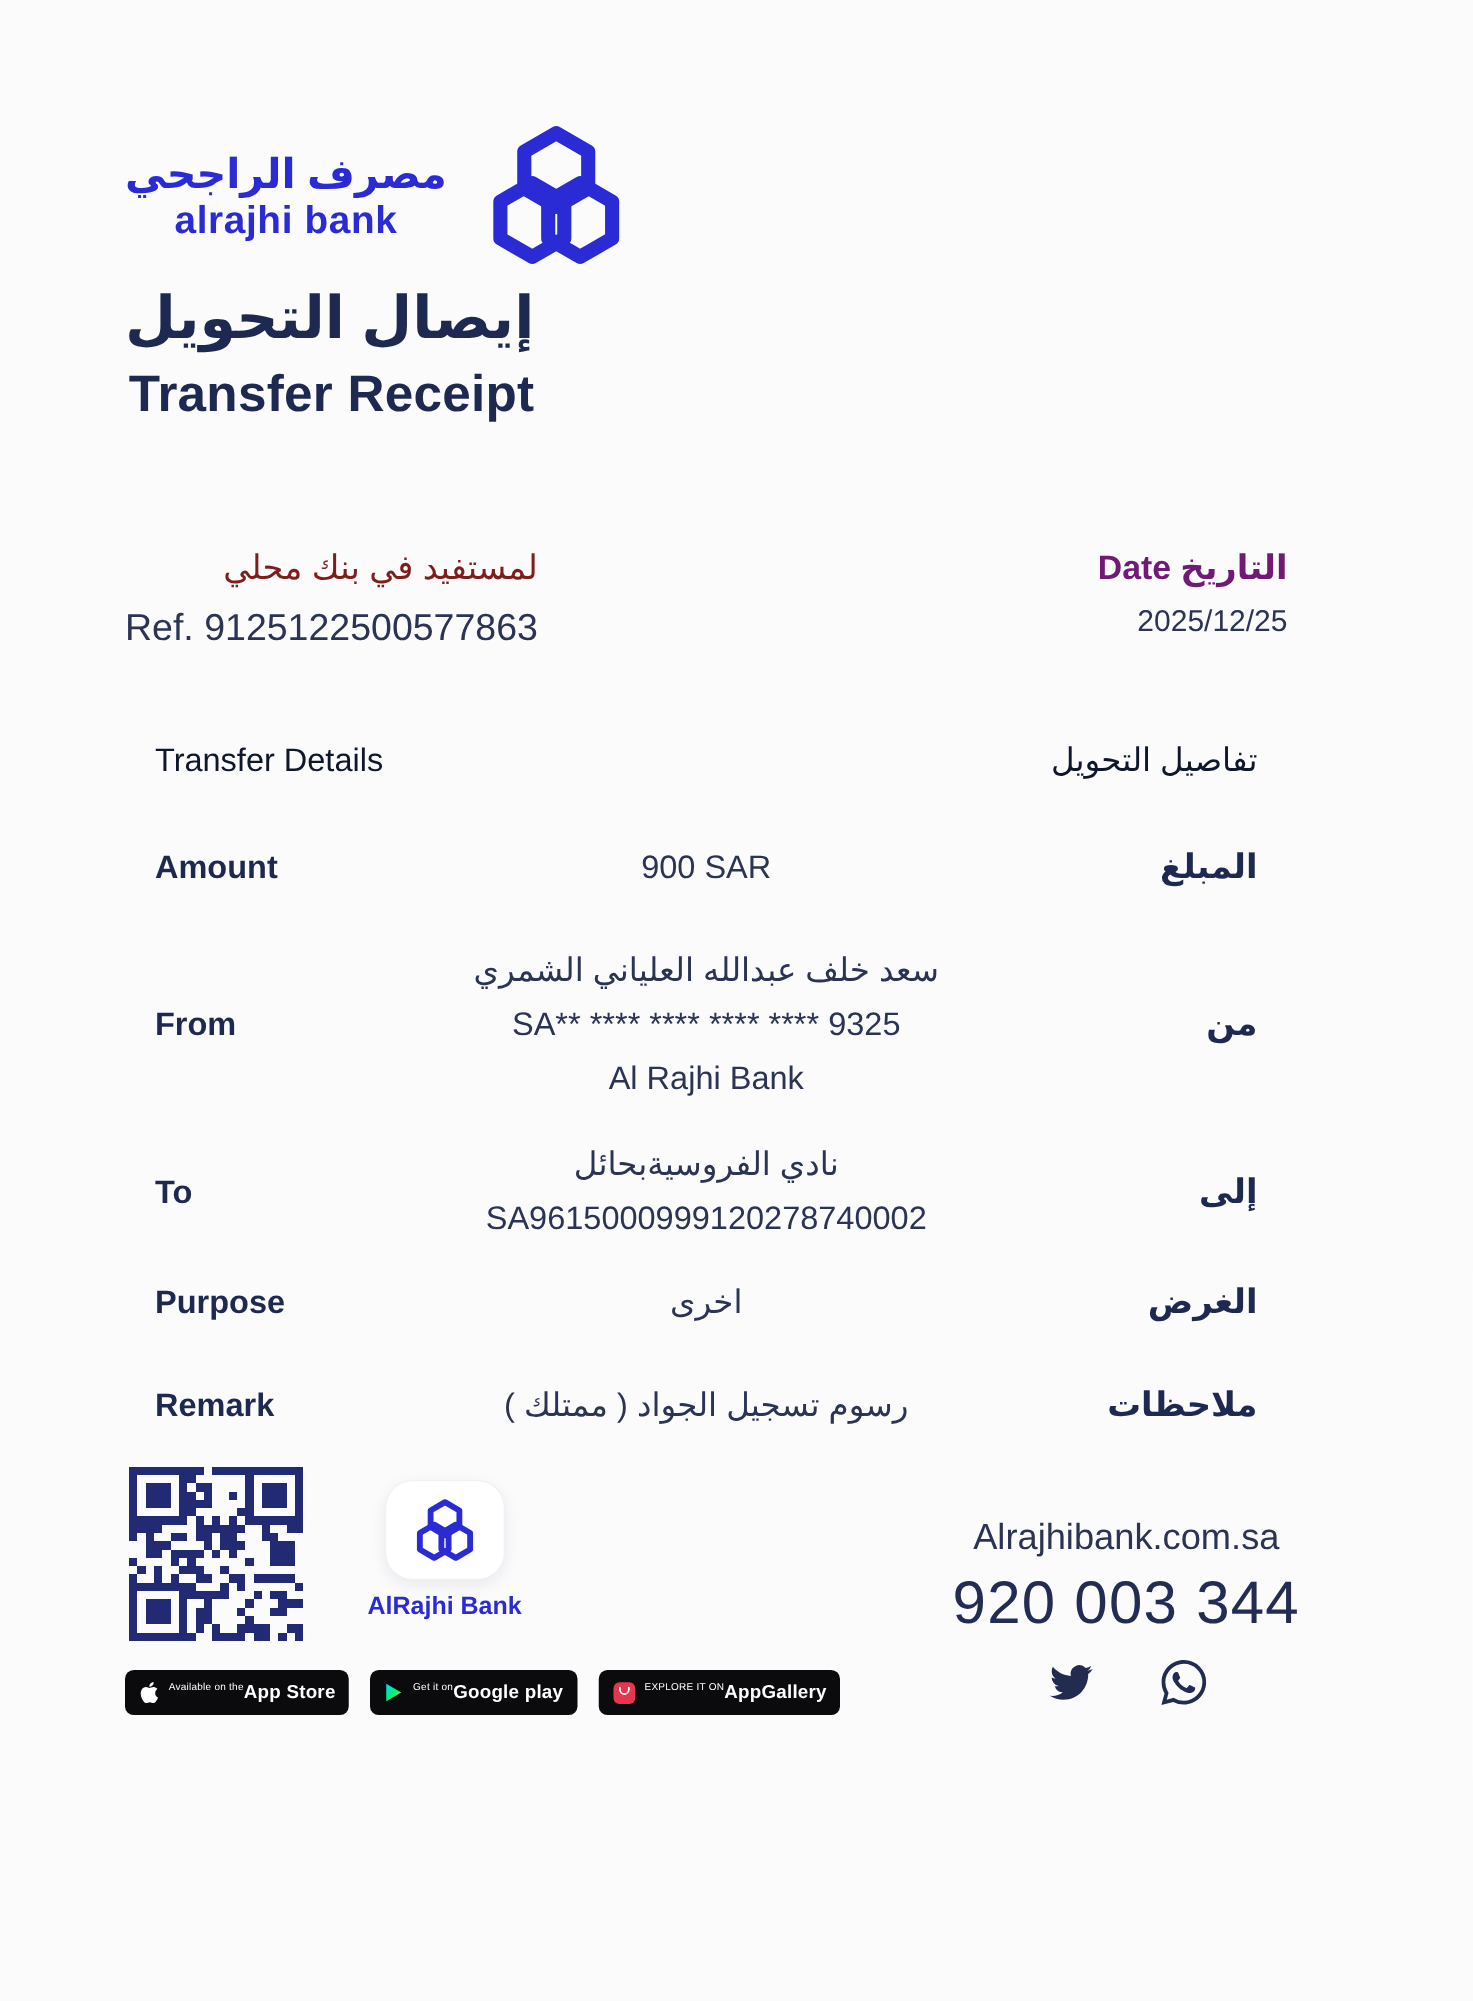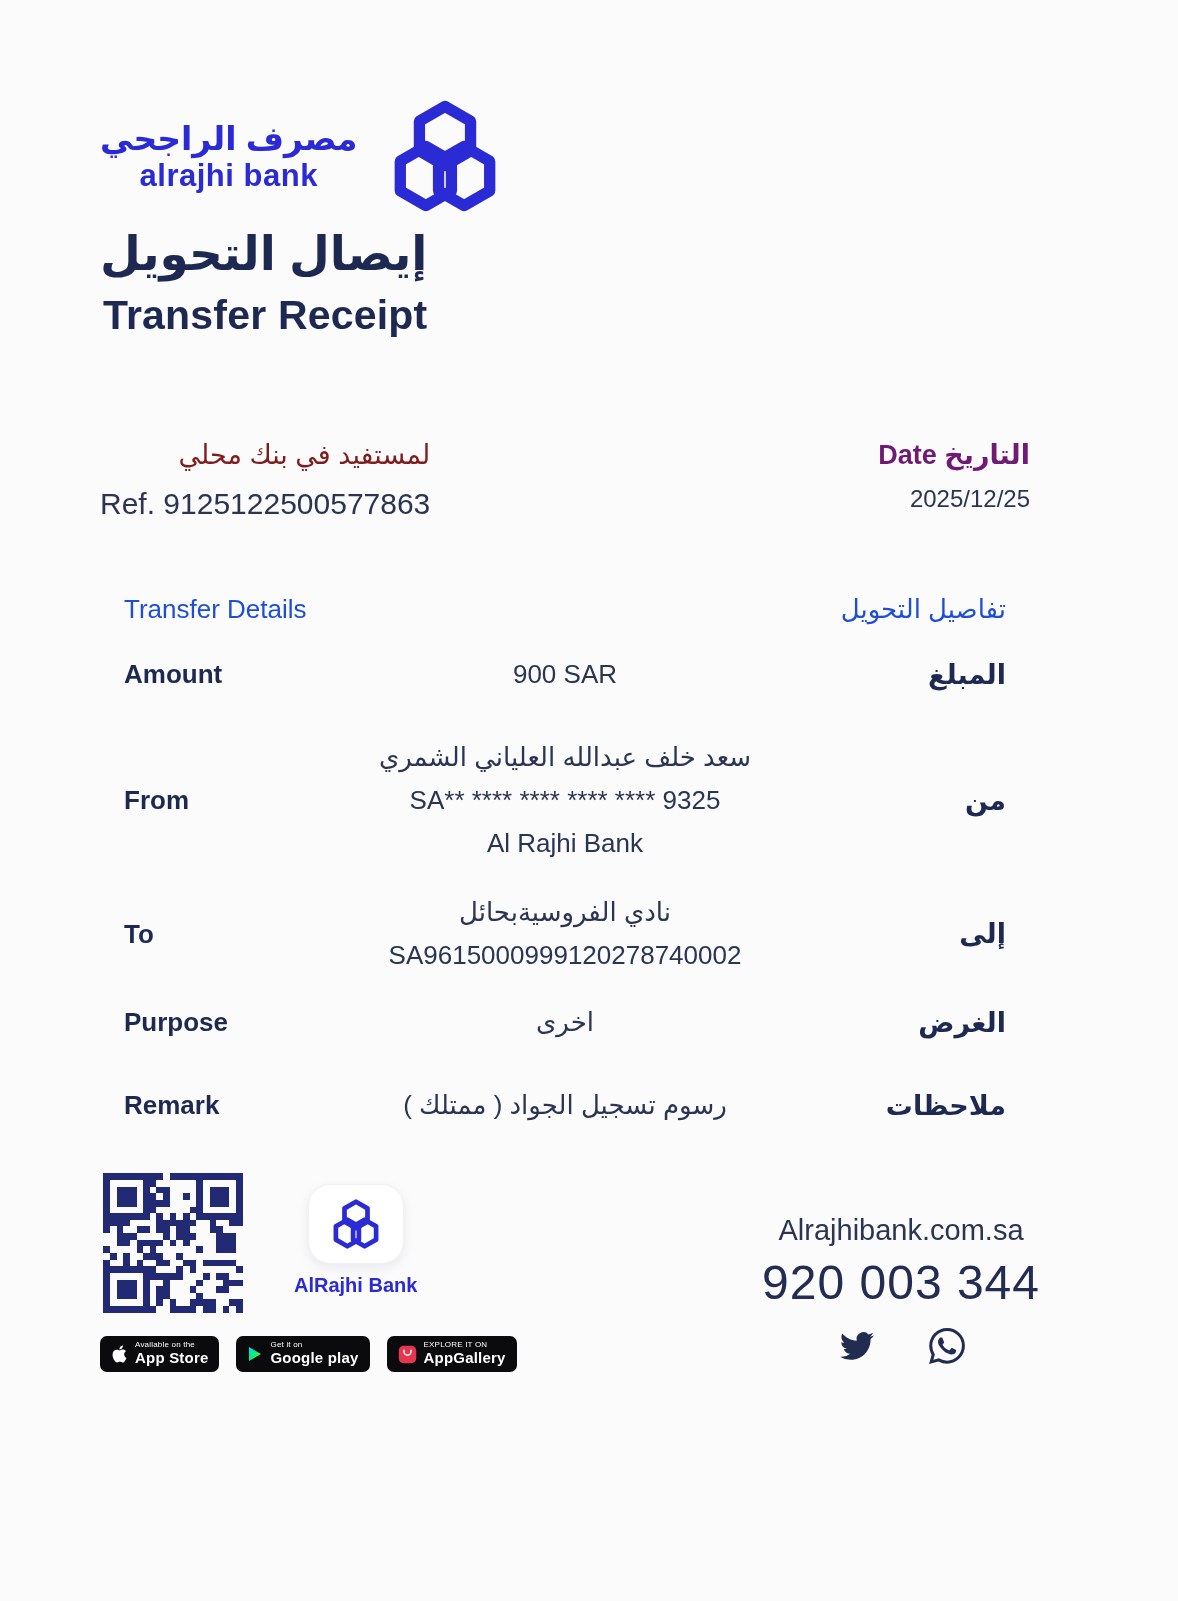--- a/index.html
+++ b/index.html
@@ -31,21 +31,21 @@
   }
   .meta-left .note { font-size:27px; color:#7f1d1d; }
   .meta-left .ref { font-size:30px; margin-top:16px; color:#2b3453; }
   .meta-right { text-align:right; }
   .meta-right .date-label { font-size:27px; font-weight:700; color:#701a75; }
   .meta-right .date-value { font-size:24px; margin-top:14px; color:#2b3453; }
   
   .details { margin-top:73px; padding:0 172px 0 124px; }
   .section-row {
     display:flex; justify-content:space-between;
-    font-size:26px; color:#1d4ed8; margin-bottom:28px;
+    font-size:26px; color:#0f172a; margin-bottom:48px;
   }
   .d-row { display:flex; align-items:center; }
   .d-row .lbl-en { width:190px; font-size:26px; font-weight:700; color:#1d2950; }
   .d-row .lbl-ar { width:190px; font-size:27px; font-weight:700; color:#1d2950; text-align:right; }
   .d-row .val { flex:1; text-align:center; font-size:26px; color:#2b3453; }
   .d-row .val div { line-height:43px; }
   .mb-amount { margin-bottom:40px; }
   .mb-from { margin-bottom:26px; }
   .mb-to { margin-bottom:24px; }
   .mb-purpose { margin-bottom:40px; }
@@ -61,21 +61,21 @@
     width:96px; height:80px; background:#ffffff; border-radius:22px;
     display:flex; align-items:center; justify-content:center;
     box-shadow:0 4px 12px rgba(30,30,80,.08); border:1px solid #f1f1f4;
   }
   .app-label { margin-top:10px; font-size:20px; font-weight:700; color:#2b2bd5; }
   .badges { display:flex; gap:17px; margin-top:20px; }
   .badge {
     height:36px; background:#0b0b0d; border-radius:7px; color:#fff;
     display:flex; align-items:center; gap:7px; padding:0 11px; cursor:pointer;
   }
-  .badge .txt { display:flex; flex-direction:column; justify-content:center; line-height:1.1; }
+  .badge .txt { display:flex; flex-direction:row; justify-content:center; line-height:1.1; }
   .badge .t-small { font-size:8px; letter-spacing:.2px; }
   .badge .t-big { font-size:15px; font-weight:700; letter-spacing:.2px; }
   .f-right { text-align:center; margin-top:44px; color:#28314f; }
   .website { font-size:29px; color:#2b3453; }
   .phone { font-size:48px; margin-top:8px; letter-spacing:1px; color:#232c52; }
   .social { display:flex; justify-content:center; gap:52px; margin-top:18px; align-items:center; }
   .social svg { cursor:pointer; }
   [dir="rtl"] { unicode-bidi:embed; }
 </style>
 </head>

